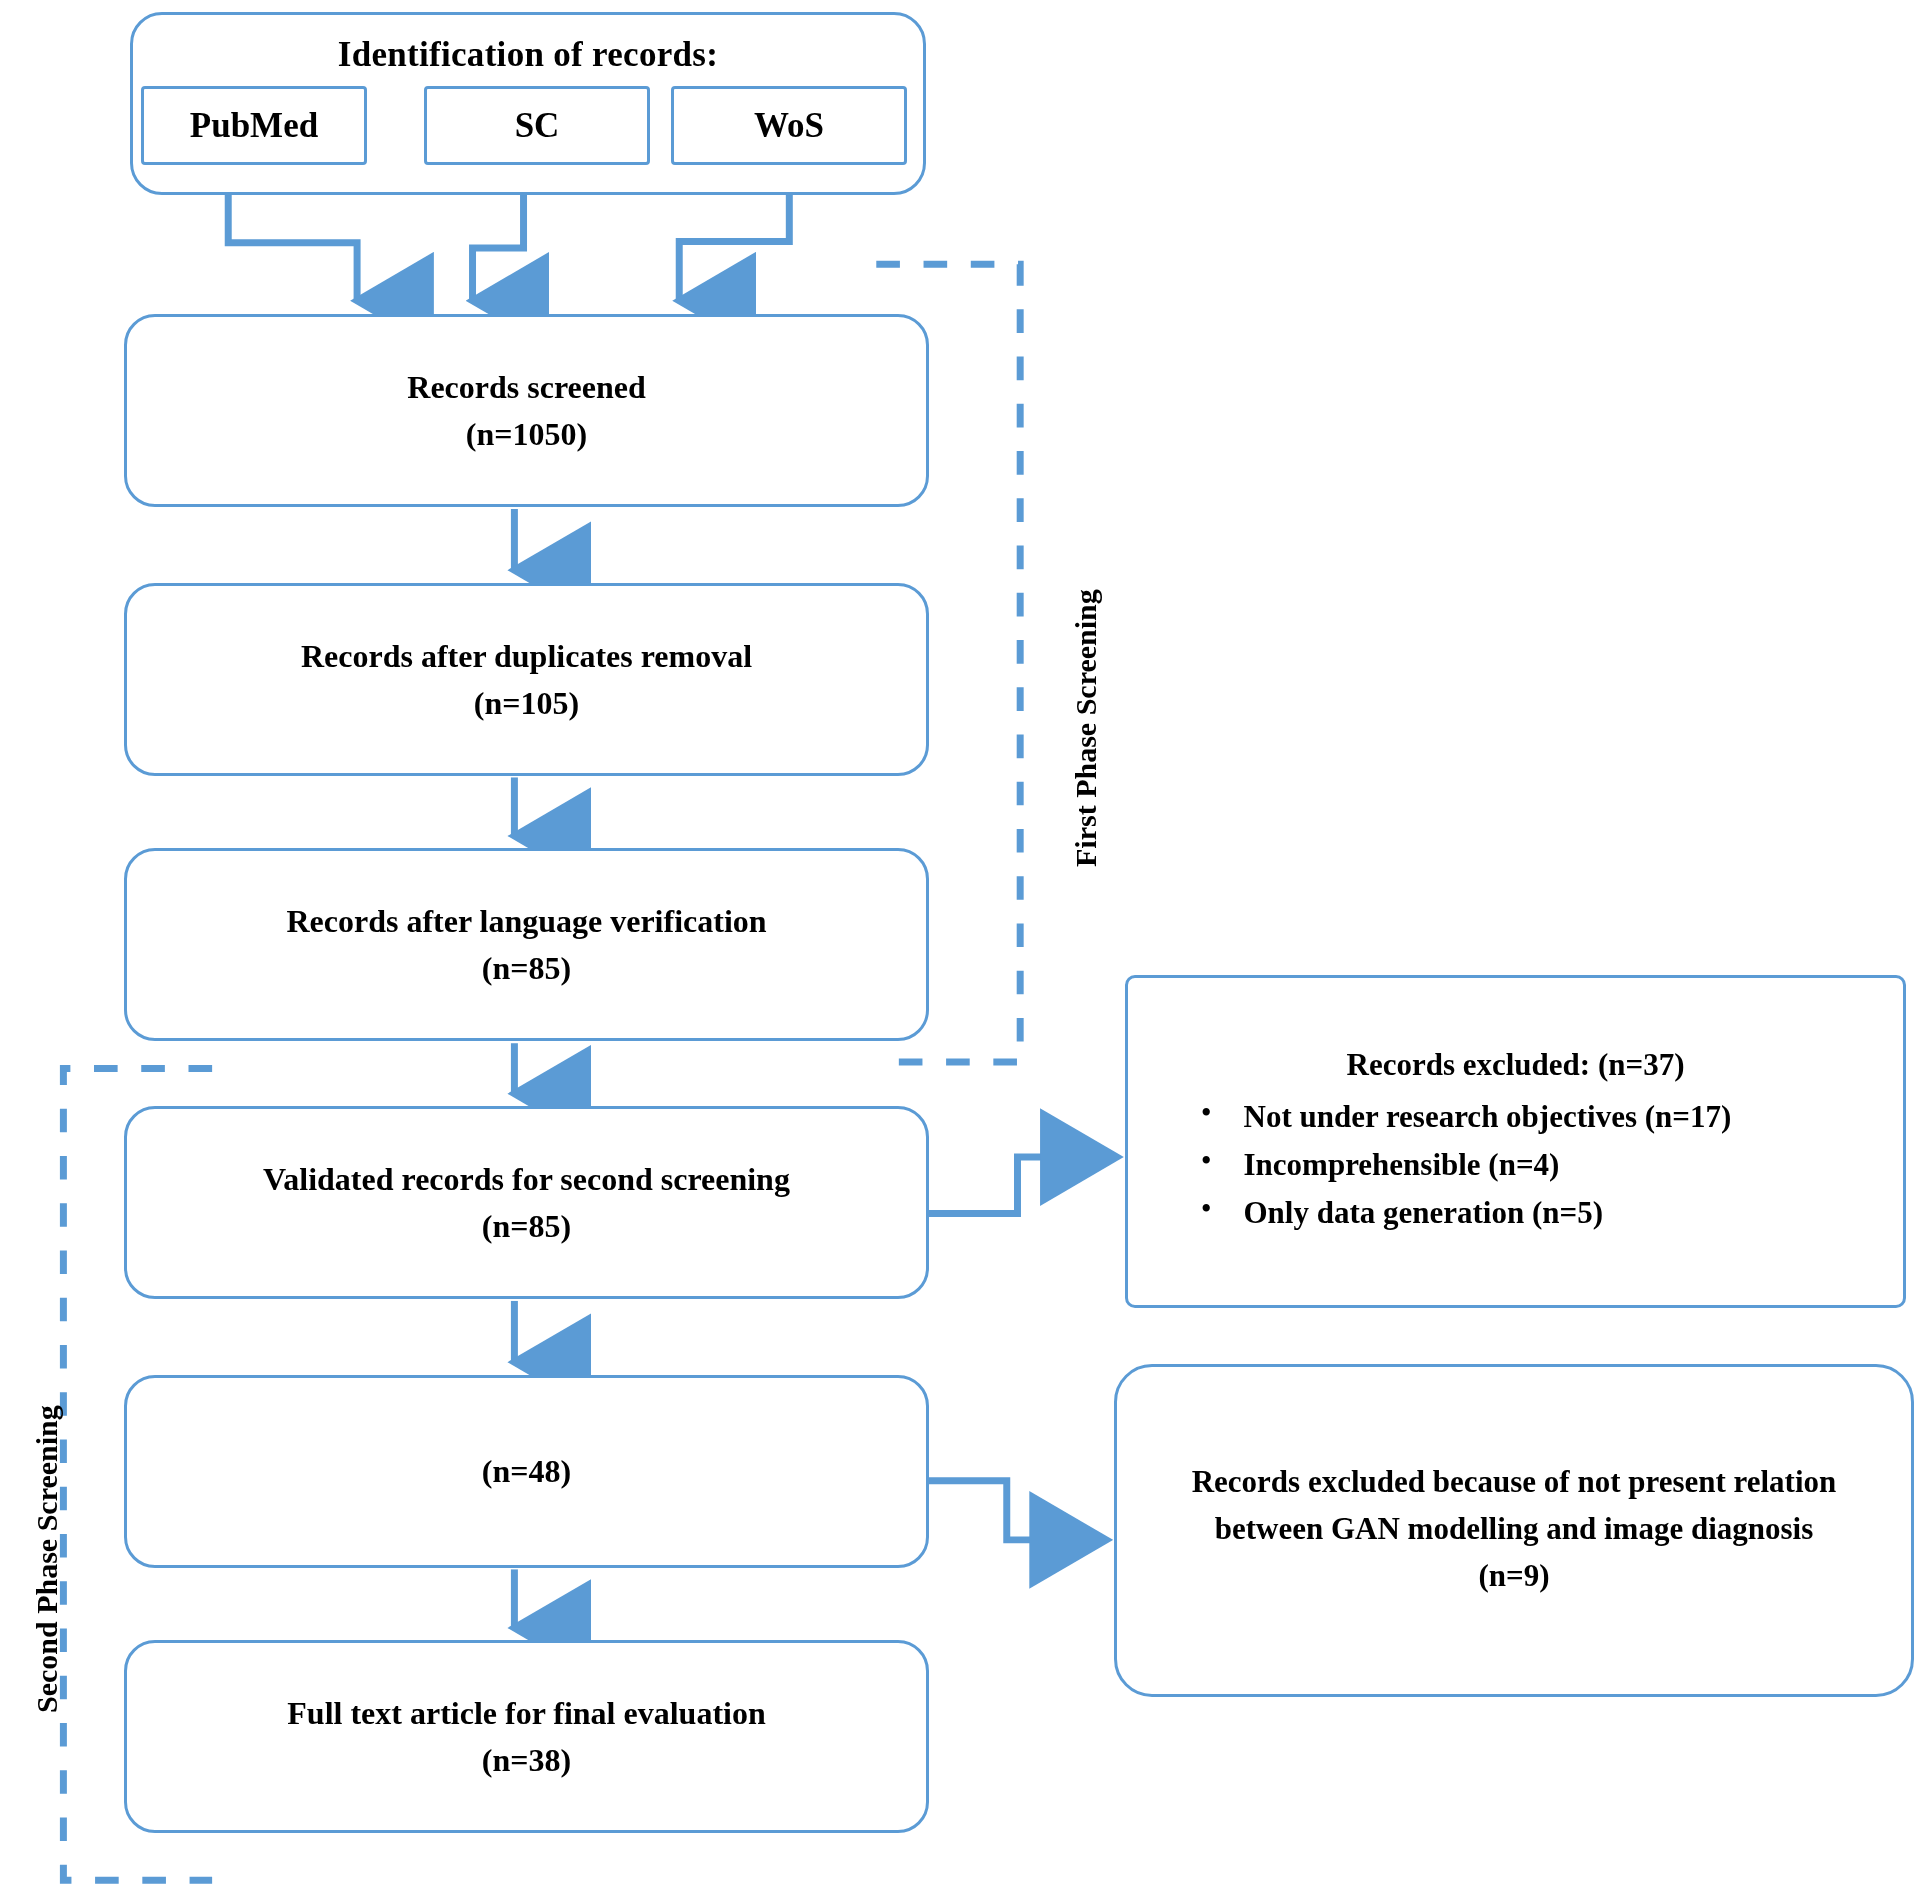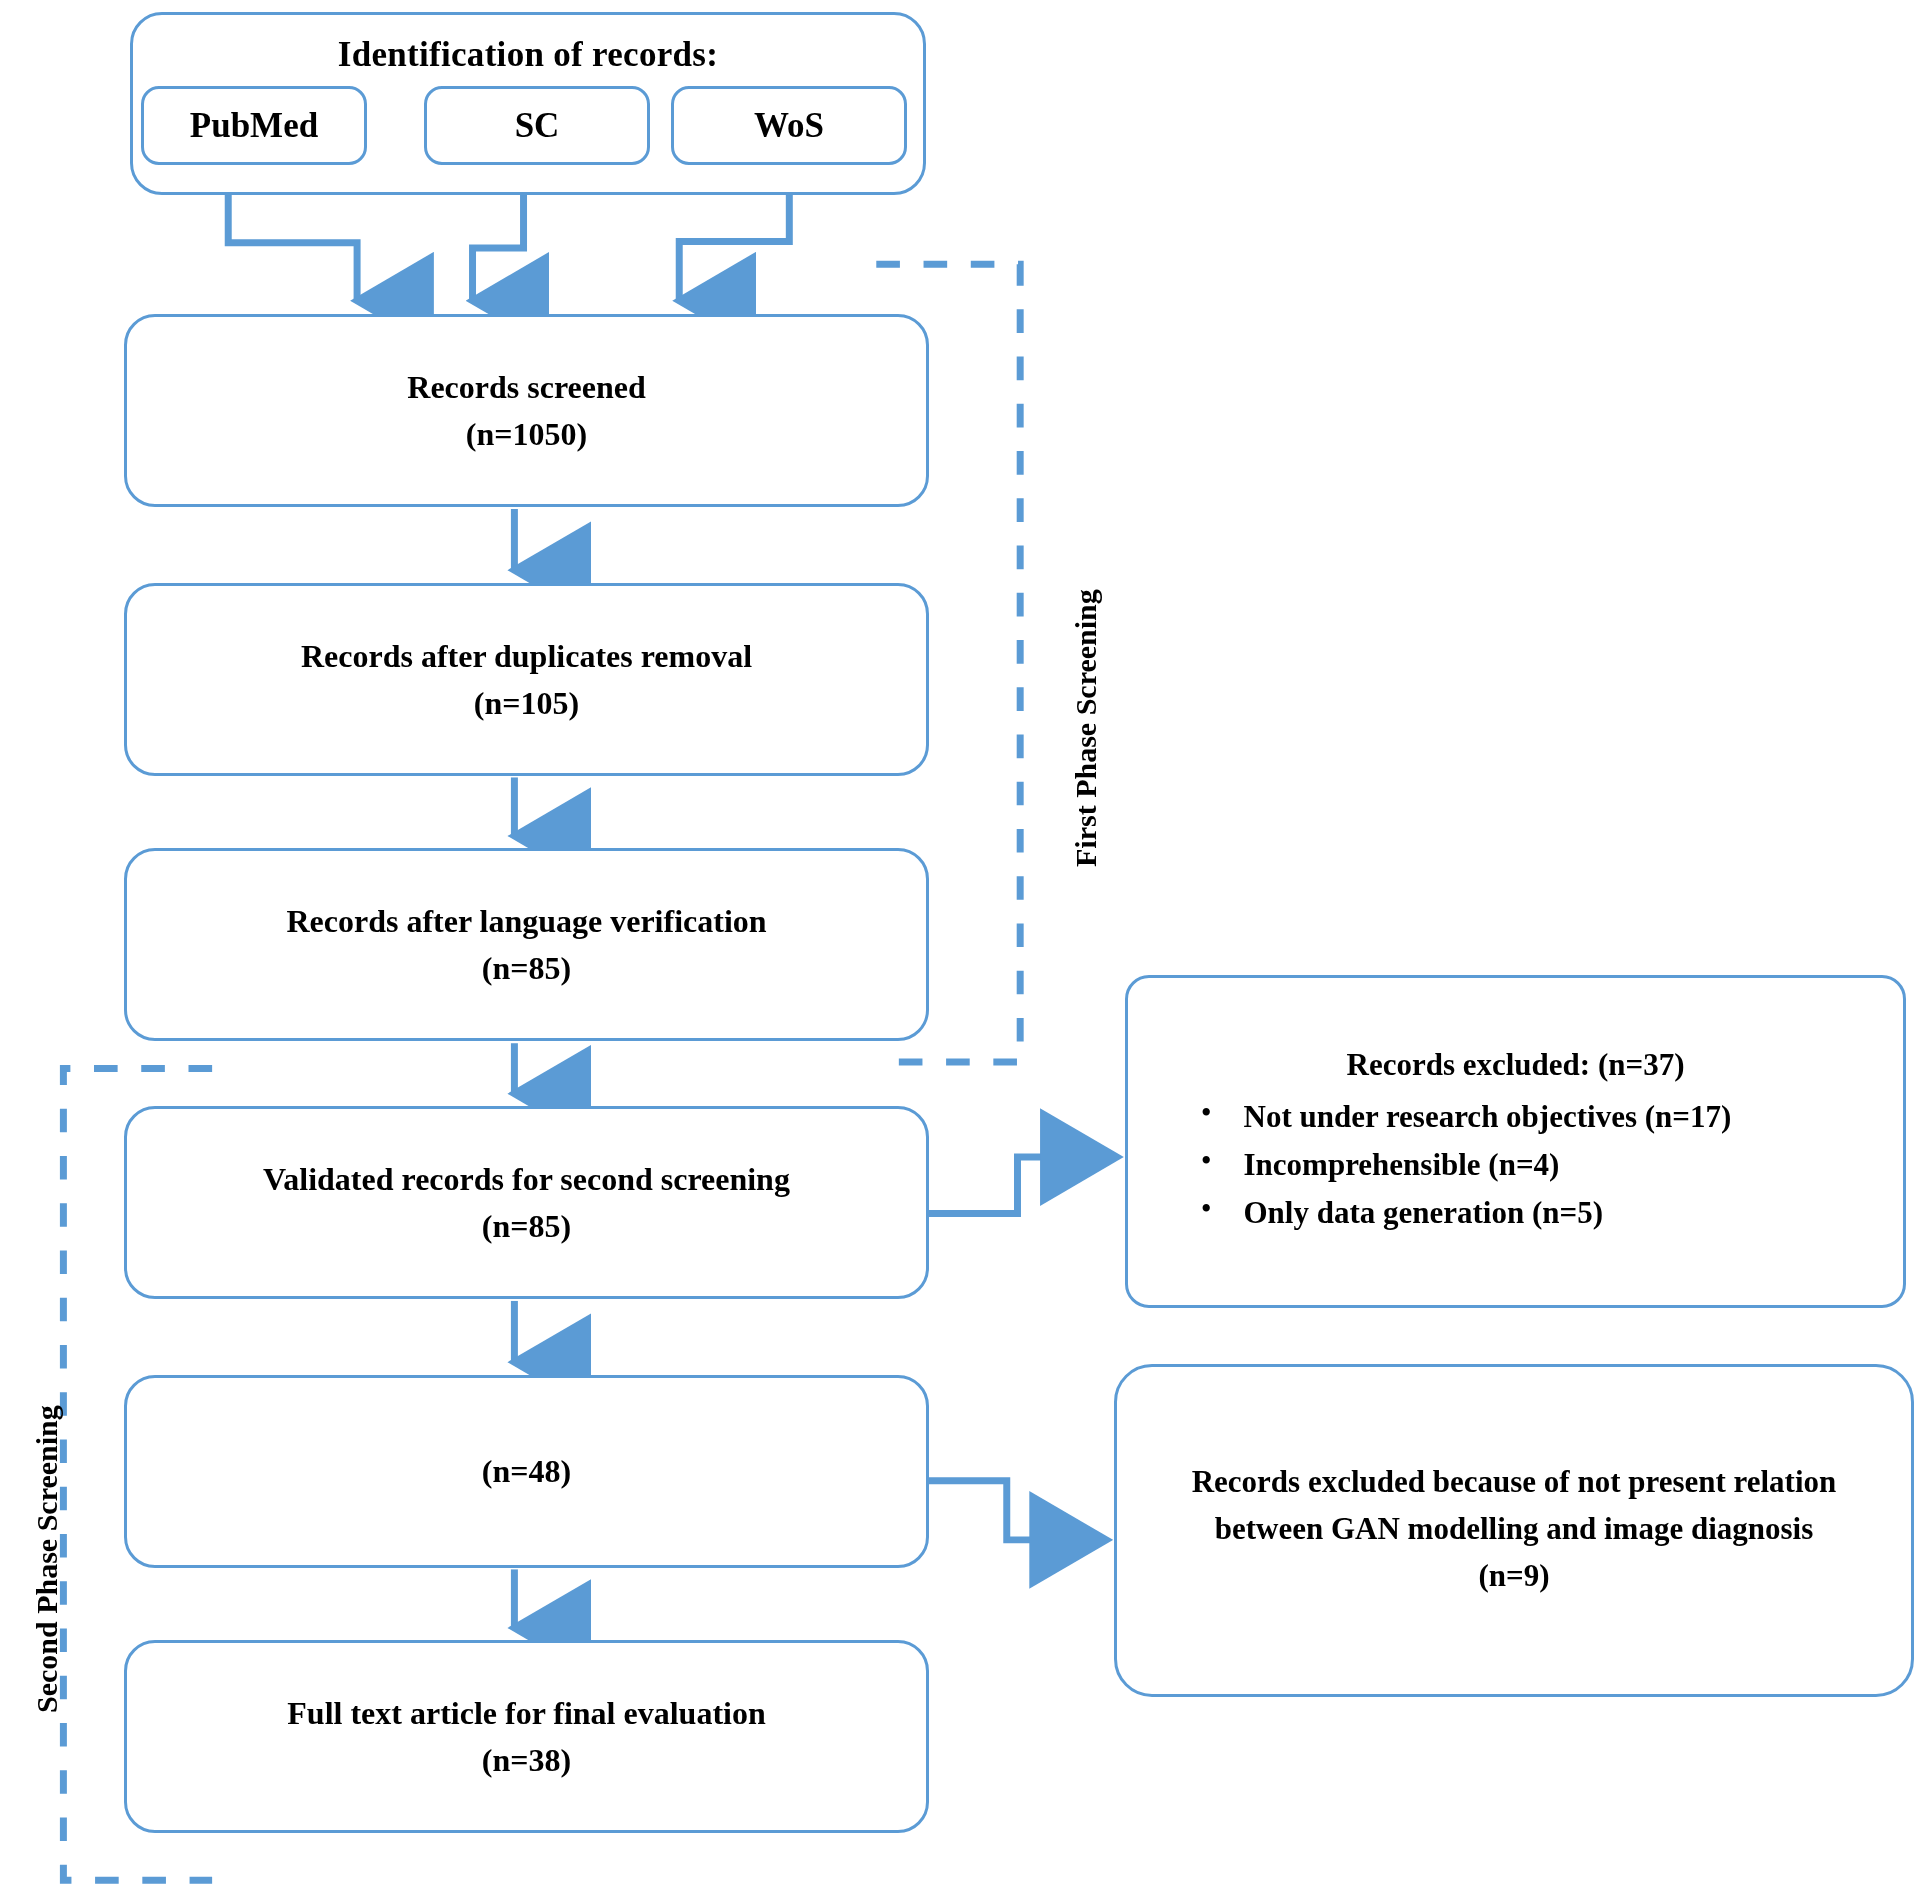--- a/index.html
+++ b/index.html
@@ -48,21 +48,21 @@
     padding-top: 15px;
   }
   #identification-title {
     font-size: 35px;
     letter-spacing: 0.3px;
   }
   .source-box {
     position: absolute;
     box-sizing: border-box;
     border: 3.8px solid #5B9BD5;
-    border-radius: 18px;
+    border-radius: 4px;
     background: #ffffff;
     display: flex;
     align-items: center;
     justify-content: center;
     font-size: 35px;
     font-weight: bold;
     color: #000;
     font-family: "Liberation Serif", "DejaVu Serif", serif;
     top: 86px;
     height: 79px;
@@ -77,21 +77,21 @@
   #box-language           { left: 124px; top: 848px; width: 805px; height: 193px; }
   #box-validated          { left: 124px; top: 1106px; width: 805px; height: 193px; }
   #box-eligible           { left: 124px; top: 1375px; width: 805px; height: 193px; }
   #box-fulltext           { left: 124px; top: 1640px; width: 805px; height: 193px; }
 
   .flow-text { font-size: 32px; }
 
   
   #box-excluded-1 {
     left: 1125px; top: 975px; width: 781px; height: 333px;
-    border-radius: 24px;
+    border-radius: 10px;
     justify-content: center;
     align-items: stretch;
     padding: 5.4px 21.5px 5.4px 21.5px;
   }
   #box-excluded-2 {
     left: 1114px; top: 1364px; width: 800px; height: 333px;
     border-radius: 38px;
     justify-content: center;
     align-items: stretch;
     padding: 5.4px 22.6px;

